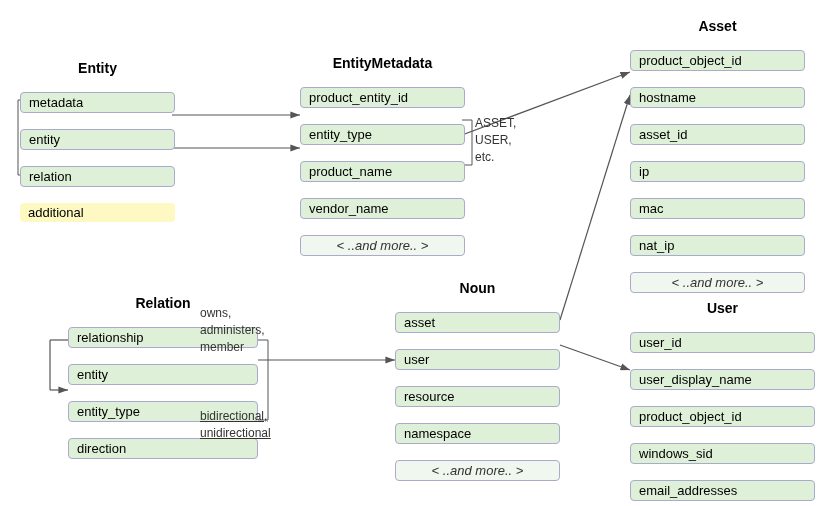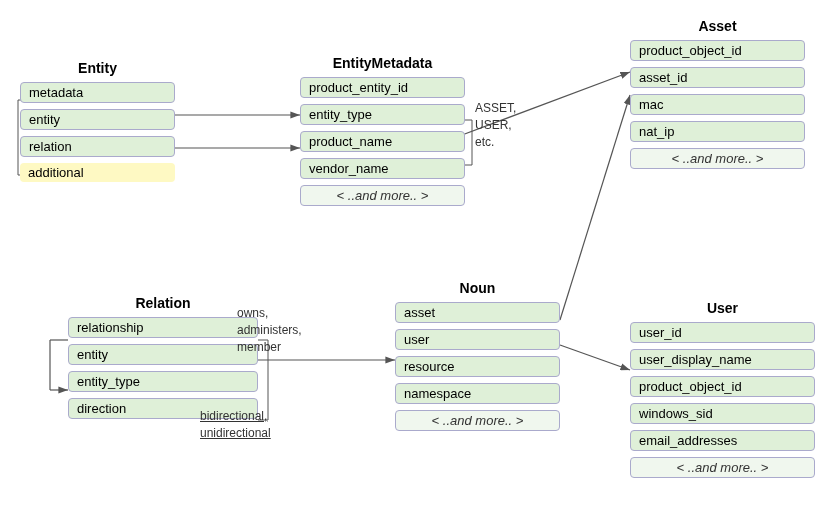--- a/index.html
+++ b/index.html
@@ -25,21 +25,21 @@
       text-align: center;
       margin-bottom: 4px;
       color: #000;
     }
 
     .field-row {
       background: #dff0d8;
       border: 1px solid #aac;
       border-radius: 4px;
       padding: 2px 8px;
-      margin: 6px 0;
+      margin: 16px 0;
       color: #000;
       white-space: nowrap;
     }
 
     .field-row.bold-field {
       font-weight: normal;
     }
 
     .field-row.plain {
       background: #fef9c3;
@@ -128,40 +128,42 @@
 
   <div style="position:absolute; left:300px; top:55px; width:165px;">
     <div class="entity-title">EntityMetadata</div>
     <div class="field-row">product_entity_id</div>
     <div class="field-row bold-field">entity_type</div>
     <div class="field-row">product_name</div>
     <div class="field-row">vendor_name</div>
     <div class="more-row">&lt; ..and more.. &gt;</div>
   </div>
 
-  <div class="label-text" style="left:475px; top:100px;">ASSET,<br>USER,<br>etc.</div>
+  <div class="label-text" style="left:475px; top:115px;">ASSET,<br>USER,<br>etc.</div>
 
   <div style="position:absolute; left:630px; top:18px; width:175px;">
     <div class="entity-title">Asset</div>
     <div class="field-row">product_object_id</div>
+    <div class="field-row">hostname</div>
     <div class="field-row">asset_id</div>
+    <div class="field-row">ip</div>
     <div class="field-row">mac</div>
     <div class="field-row">nat_ip</div>
     <div class="more-row">&lt; ..and more.. &gt;</div>
   </div>
 
   <div style="position:absolute; left:68px; top:295px; width:190px;">
     <div class="entity-title">Relation</div>
     <div class="field-row bold-field">relationship</div>
     <div class="field-row bold-field">entity</div>
     <div class="field-row">entity_type</div>
     <div class="field-row bold-field">direction</div>
   </div>
 
-  <div class="label-text" style="left:200px; top:305px;margin-left:37px;">owns,<br>administers,<br>member</div>
+  <div class="label-text" style="left:200px; top:305px;">owns,<br>administers,<br>member</div>
 
   <div class="label-text" style="left:200px; top:408px;text-decoration:underline;">bidirectional,<br>unidirectional</div>
 
   <div style="position:absolute; left:395px; top:280px; width:165px;">
     <div class="entity-title">Noun</div>
     <div class="field-row bold-field">asset</div>
     <div class="field-row bold-field">user</div>
     <div class="field-row">resource</div>
     <div class="field-row">namespace</div>
     <div class="more-row">&lt; ..and more.. &gt;</div>

